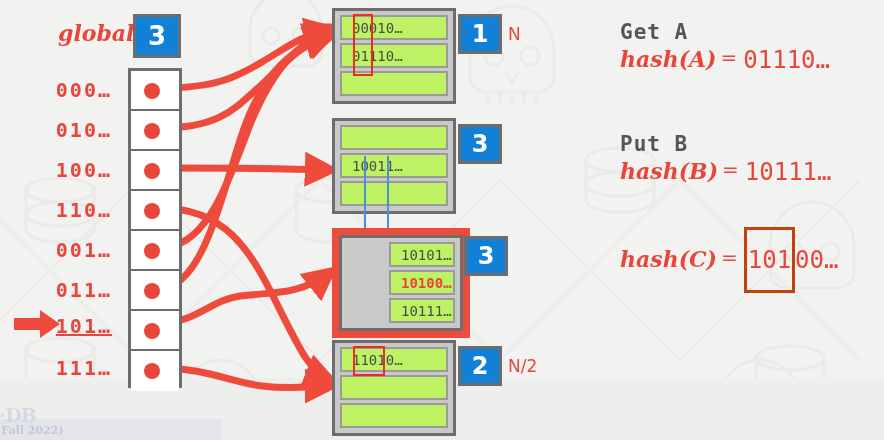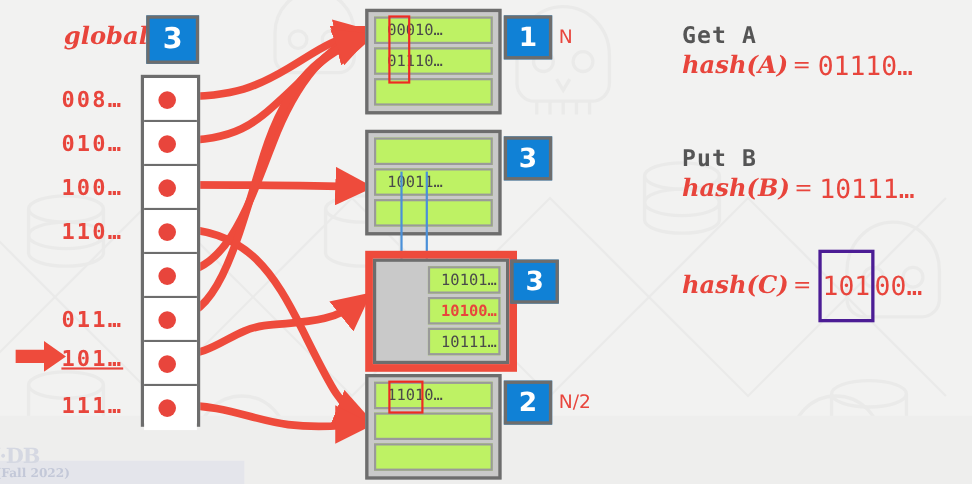--- a/index.html
+++ b/index.html
@@ -97,21 +97,21 @@
   }
   .op-hash .eq{
     font-family:"DejaVu Serif","Liberation Serif",serif;
     font-size:20px;color:#e8453c;margin:0 6px 0 4px;
   }
   .op-hash .val{
     font-family:"DejaVu Sans Mono","Liberation Mono",monospace;
     font-size:24px;color:#e8453c;letter-spacing:0px;
   }
   .op-hash .val .boxed{
-    border:3px solid #4c1d95;padding:16px 1px;margin-top:36px;
+    border:3px solid #c2410c;padding:16px 1px;margin-top:36px;
   }
 
   
   .wm-logo{
     position:absolute;left:-16px;top:404px;
     font-family:"DejaVu Serif","Liberation Serif",serif;
     font-weight:700;font-size:19px;color:#d5d8e2;letter-spacing:-1px;
   }
   .wm-term{
     position:absolute;left:-4px;top:424px;
@@ -184,24 +184,25 @@
 
       <path d="M160 323 C 196 323, 210 300, 240 296 S 300 296, 330 272"></path>
 
       <path d="M160 368 C 205 368, 230 382, 262 386 S 310 386, 330 386"></path>
     </g>
   </svg>
 
   <div class="global-word">global</div>
   <div class="depth-box global">3</div>
 
-  <div class="dir-label" style="left:20px;top:78px;">008…</div>
+  <div class="dir-label" style="left:20px;top:78px;">000…</div>
   <div class="dir-label" style="left:20px;top:118px;">010…</div>
   <div class="dir-label" style="left:20px;top:158px;">100…</div>
   <div class="dir-label" style="left:20px;top:198px;">110…</div>
+  <div class="dir-label" style="left:20px;top:238px;">001…</div>
   <div class="dir-label" style="left:20px;top:278px;">011…</div>
   <div class="dir-label" style="left:20px;top:314px;text-decoration:underline;">101…</div>
   <div class="dir-label" style="left:20px;top:356px;">111…</div>
 
   <svg class="ptr-arrow" viewBox="0 0 46 28">
     <path d="M0 8 H26 V0 L46 14 L26 28 V20 H0 Z" fill="#ee4b3c"></path>
   </svg>
 
   <div class="directory">
     <div class="dir-cell">

